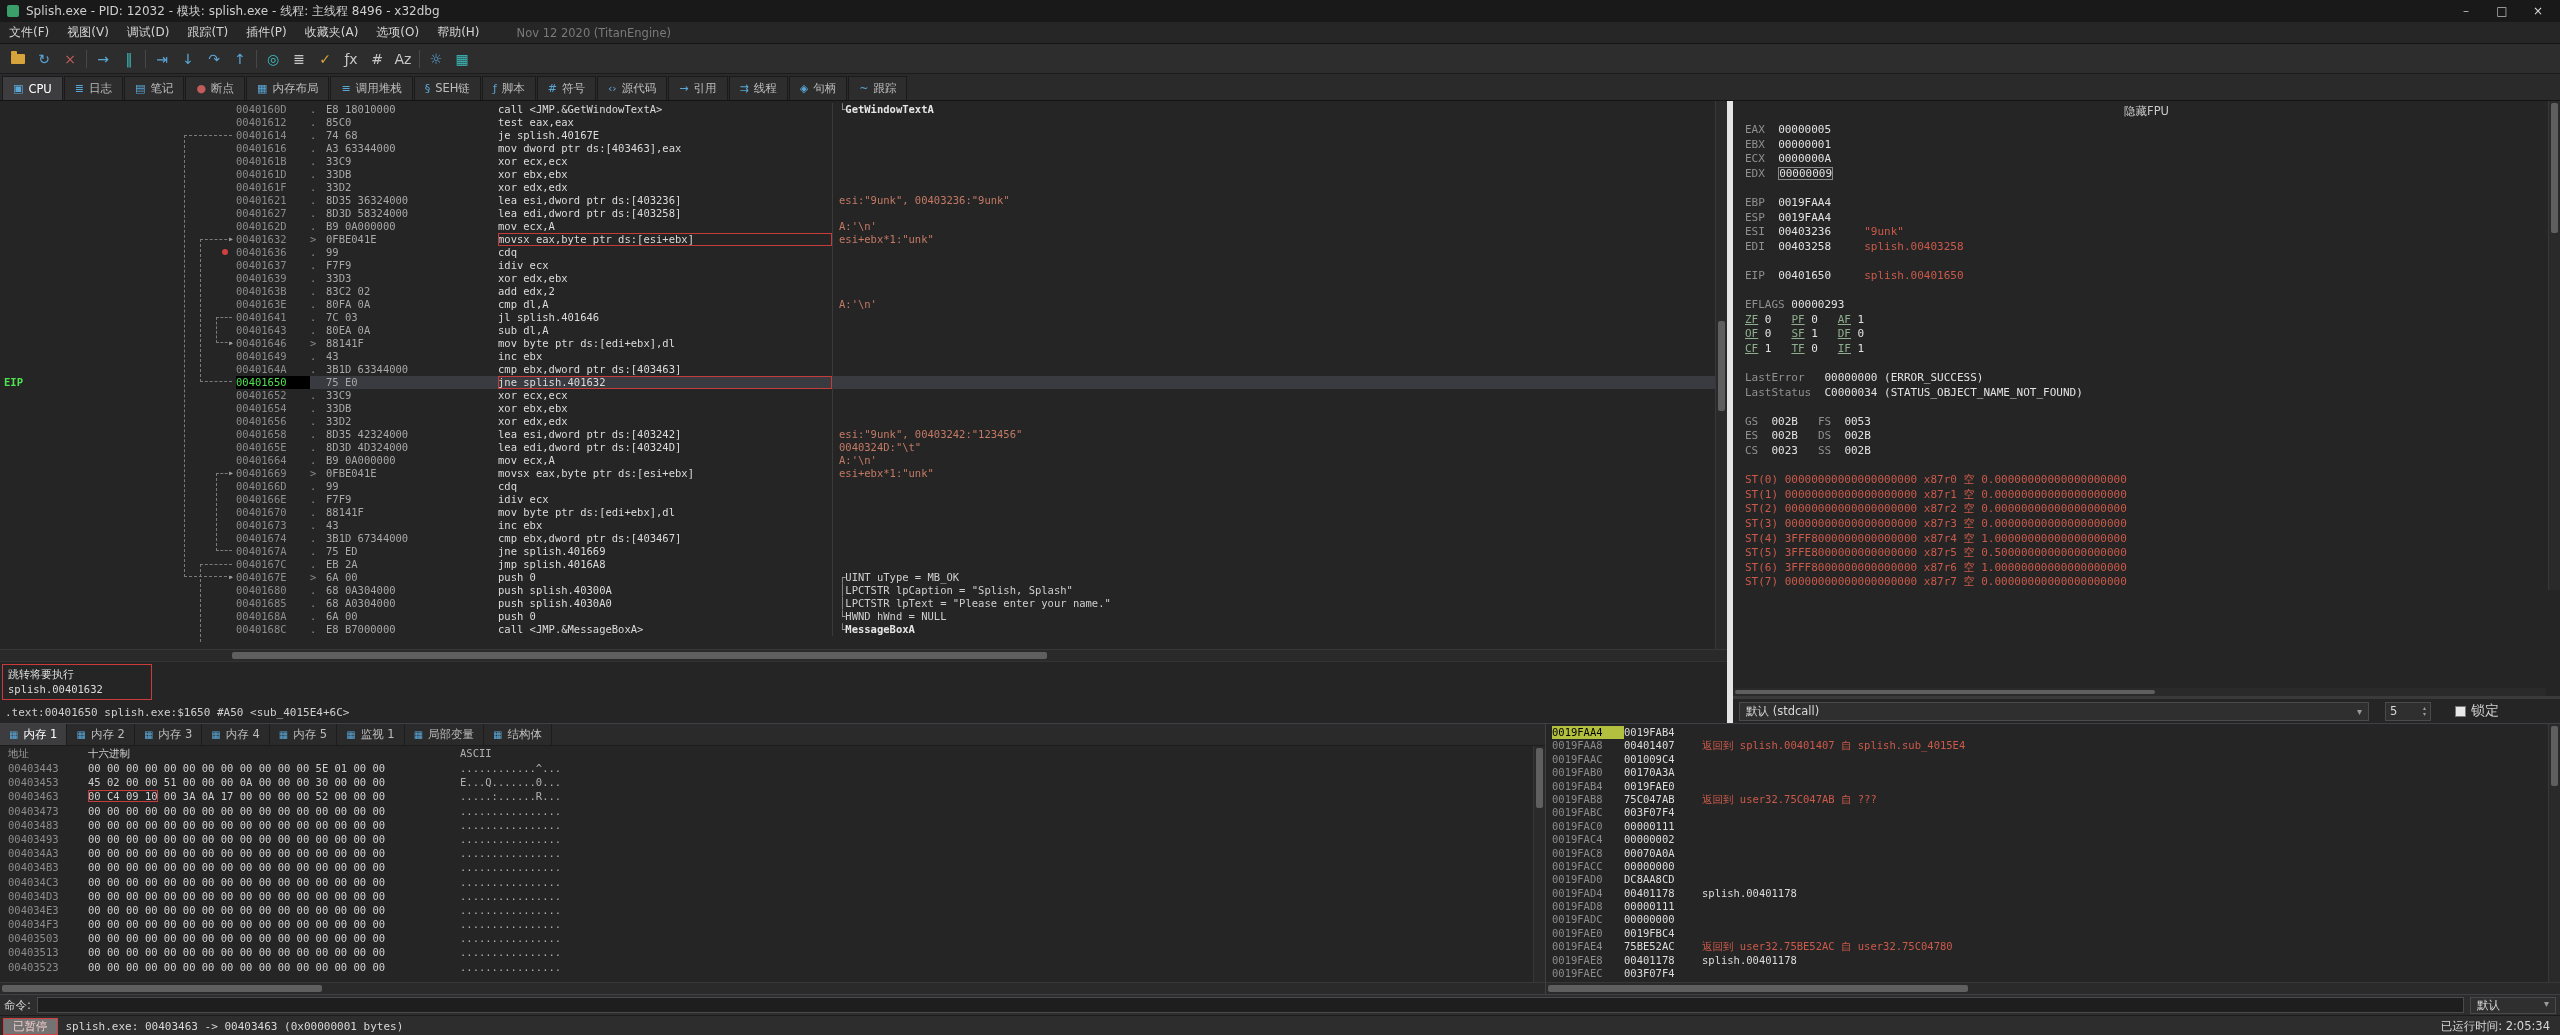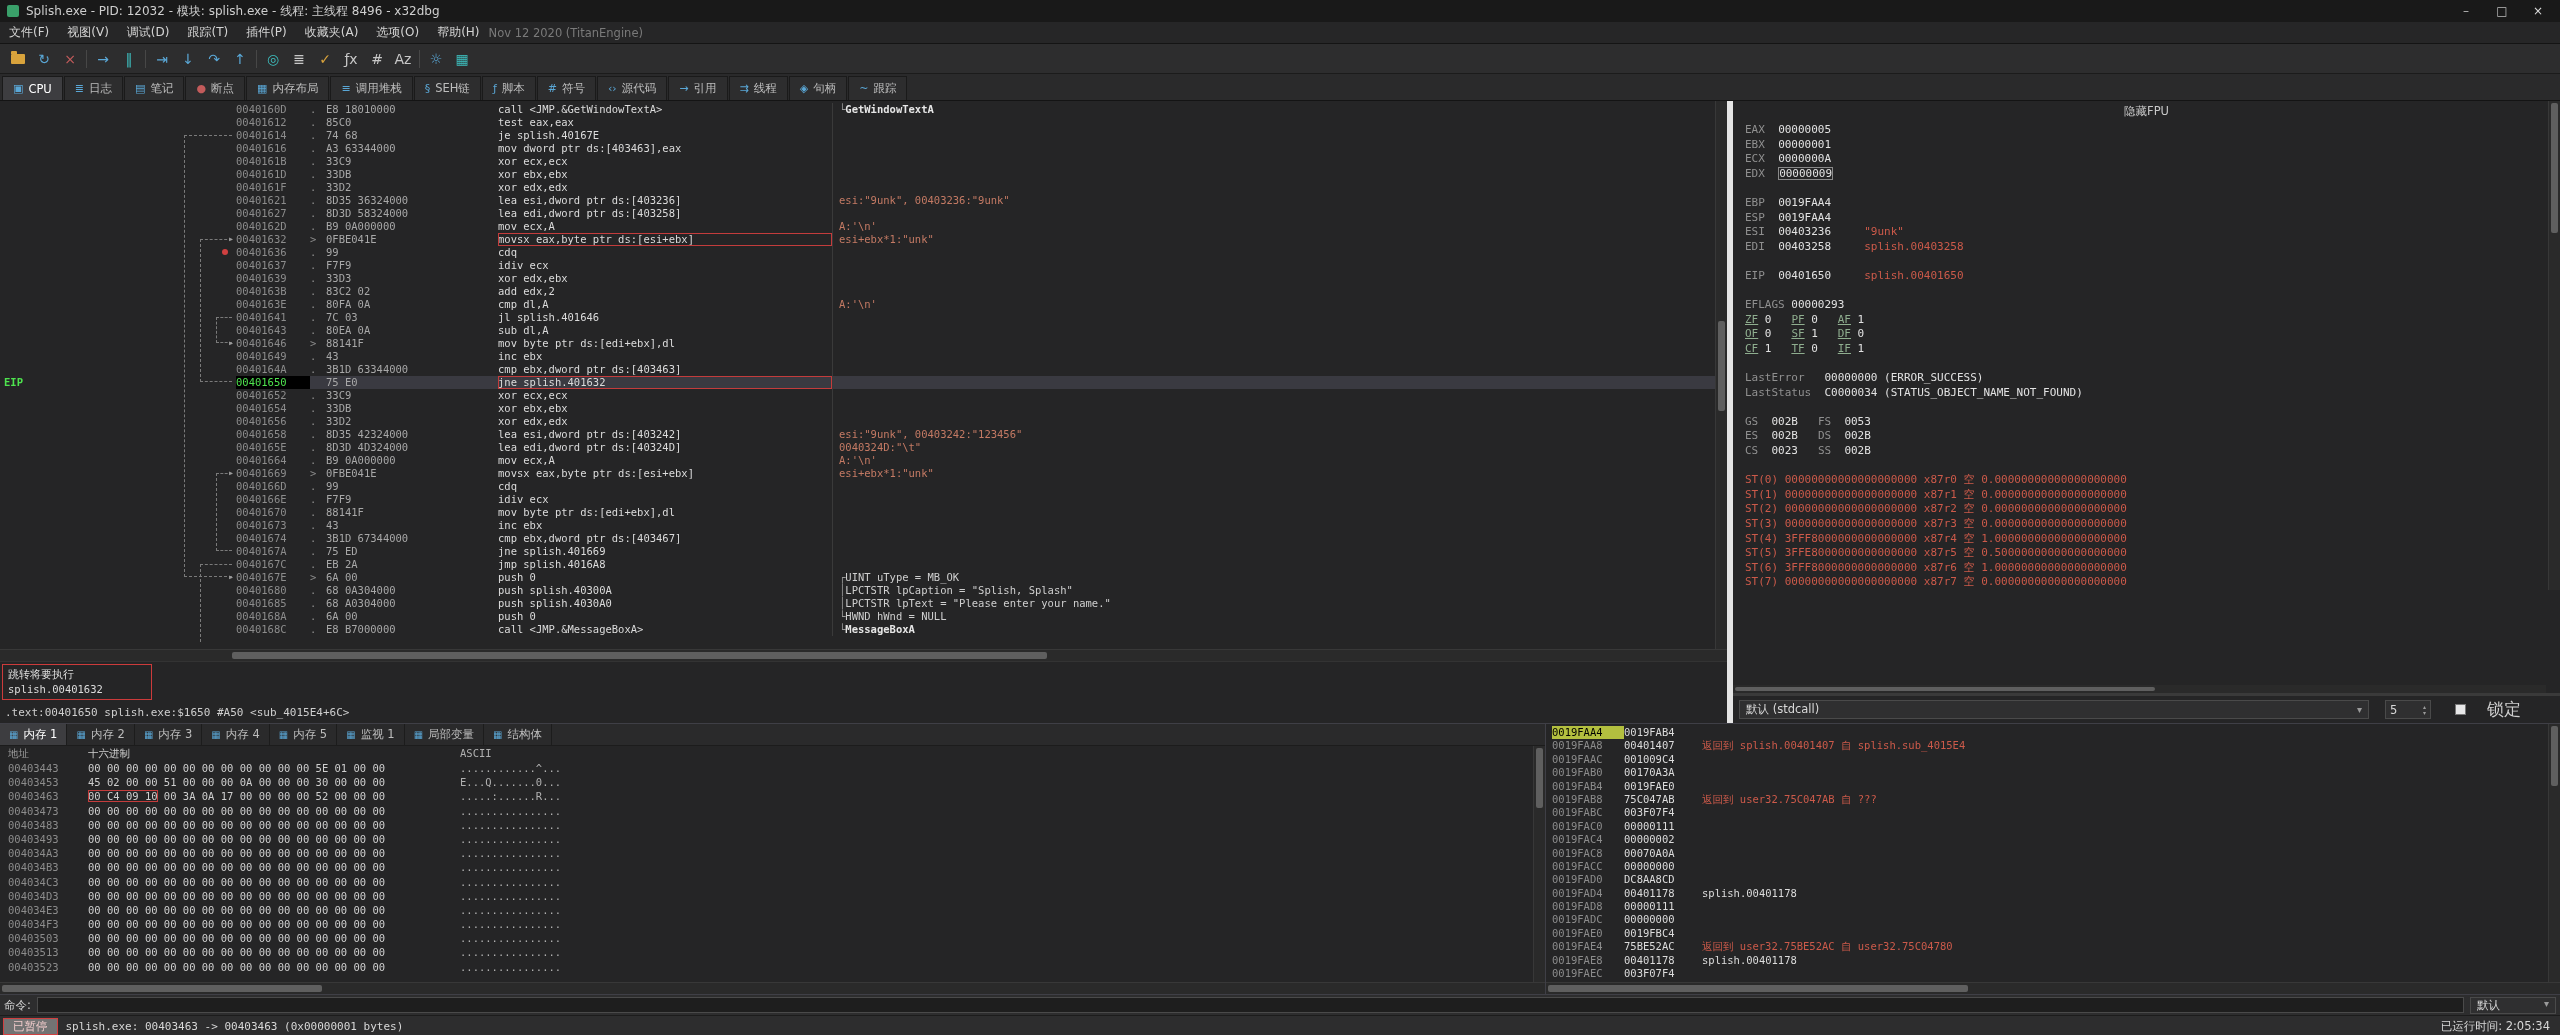--- a/index.html
+++ b/index.html
@@ -12,21 +12,21 @@
 .app-icon{width:12px;height:12px;border-radius:2px;background:#3aa06a;margin:0 7px 0 3px;display:inline-block;}
 .title-text{color:#cfcfcf;}
 .win-controls{margin-left:auto;display:flex;}
 .win-btn{width:36px;height:22px;display:flex;align-items:center;justify-content:center;color:#bbb;}
 .win-btn:last-child{color:#ddd;}
 
 
 .menubar{flex:0 0 22px;background:#262627;display:flex;align-items:center;border-bottom:1px solid #141414;}
 .menu-items{display:flex;}
 .menu-item{padding:0 9px;color:#d4d4d4;}
-.menu-version{color:#7a7a7a;margin-left:0;font-size:11.5px;}
+.menu-version{color:#7a7a7a;margin-left:28px;font-size:11.5px;}
 
 
 .toolbar{flex:0 0 30px;background:#2d2d2e;display:flex;align-items:center;padding:0 5px;border-bottom:1px solid #1b1b1b;}
 .tbtn{width:26px;height:24px;display:flex;align-items:center;justify-content:center;font-size:14px;border-radius:2px;}
 .tglyph{font-size:14px;line-height:14px;}
 .tsep{width:1px;height:18px;background:#474747;margin:0 3px;display:inline-block;}
 .folder-glyph{width:14px;height:10px;background:#d9a33c;border-radius:1px;position:relative;display:inline-block;}
 .folder-glyph::before{content:"";position:absolute;top:-3px;left:0;width:6px;height:3px;background:#d9a33c;border-radius:1px 1px 0 0;}
 
 
@@ -80,21 +80,21 @@
 .r-flag{color:#8fae8f;text-decoration:underline;}
 .r-sel{color:#e2e2e2;outline:1px solid #8a8a8a;outline-offset:-1px;padding:0 1px;}
 .reg-hscroll{flex:0 0 8px;background:#2a2a2a;position:relative;margin-right:14px;}
 .splitter{flex:0 0 3px;background:#3a3a3a;}
 .callconv{flex:0 0 24px;display:flex;align-items:center;padding:2px 6px;}
 .cc-combo{width:630px;height:19px;background:#2f2f30;border:1px solid #4a4a4a;display:flex;align-items:center;padding:0 6px;color:#d8d8d8;font-size:11.5px;}
 .cc-combo .caret{margin-left:auto;color:#9a9a9a;font-size:10px;}
 .cc-spin{width:46px;height:19px;background:#2f2f30;border:1px solid #4a4a4a;display:flex;align-items:center;padding:0 4px;margin-left:16px;color:#d8d8d8;font-size:11.5px;}
 .spin-arrows{margin-left:auto;display:flex;flex-direction:column;font-size:6px;line-height:6px;color:#9a9a9a;}
 .cc-check{width:11px;height:11px;background:#e8e8e8;border:1px solid #777;display:inline-block;margin-left:24px;}
-.cc-lock-label{margin-left:21px;color:#d0d0d0;font-size:17px;}
+.cc-lock-label{margin-left:5px;color:#d0d0d0;font-size:14px;}
 .args{flex:0 0 78px;font-family:"DejaVu Sans Mono",monospace;font-size:11px;padding:4px 0 0 8px;color:#dcdcdc;white-space:pre;}
 .argline{height:14.5px;line-height:14.5px;}
 .reg-vscroll{position:absolute;right:0;top:0;width:12px;height:489px;background:#2a2a2a;border-left:1px solid #383838;}
 
 
 .main-bottom{flex:0 0 271px;display:flex;border-top:1px solid #3f3f46;min-height:0;}
 .dump-panel{flex:0 0 1546px;display:flex;flex-direction:column;border-right:1px solid #3f3f46;background:#252526;position:relative;}
 .dump-tabs{flex:0 0 22px;display:flex;background:#2a2a2b;border-bottom:1px solid #1c1c1c;}
 .dtab{padding:0 9px;display:flex;align-items:center;font-size:11.5px;color:#bdbdbd;border-right:1px solid #1c1c1c;}
 .dtab.active{background:#3d3d40;color:#fff;}

